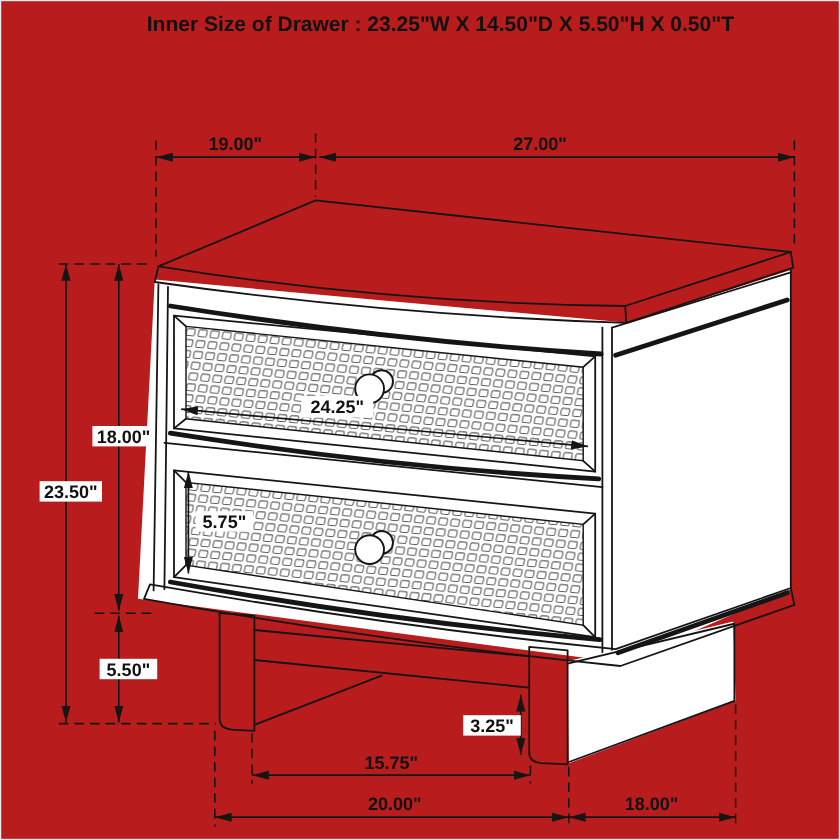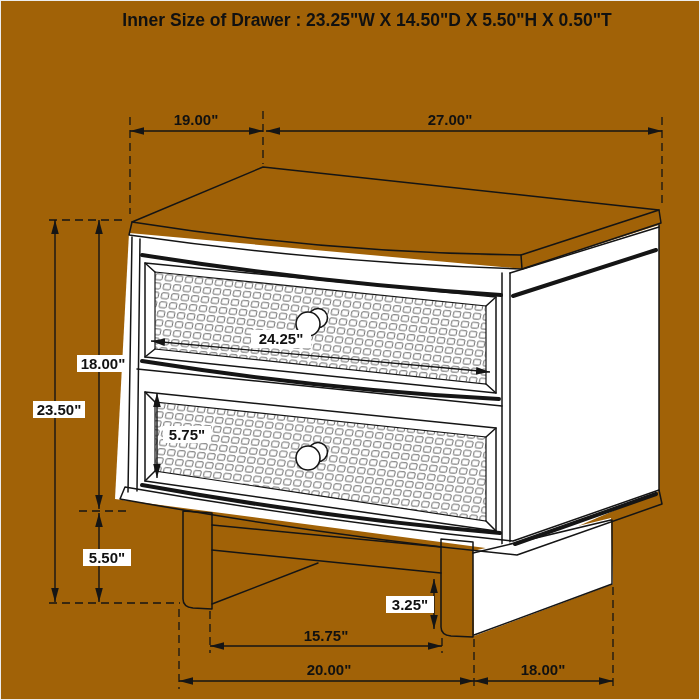--- a/index.html
+++ b/index.html
@@ -1,17 +1,17 @@
 <!DOCTYPE html>
 <html><head>
 <meta charset="utf-8">
 <style>
   html,body{margin:0;padding:0;background:#fff;}
   .canvas{
-    position:relative;width:700px;height:700px;background:#a16207;
+    position:relative;width:700px;height:700px;background:#b91c1c;
     border:1px solid #ededed;box-sizing:border-box;
     font-family:"Liberation Sans",sans-serif;
   }
   svg{display:block;}
   .dimtext{font-family:"Liberation Sans",sans-serif;font-size:15px;font-weight:bold;fill:#111;}
   .titletext{font-family:"Liberation Sans",sans-serif;font-size:17.5px;font-weight:bold;fill:#111;}
   .ln{stroke:#151515;stroke-width:1.5;fill:none;stroke-linejoin:round;stroke-linecap:round;}
   .thick{stroke:#151515;stroke-width:4;fill:none;stroke-linecap:round;}
   .dim{stroke:#151515;stroke-width:1.4;fill:none;}
   .ext{stroke:#151515;stroke-width:1.3;fill:none;stroke-dasharray:8 5;}

